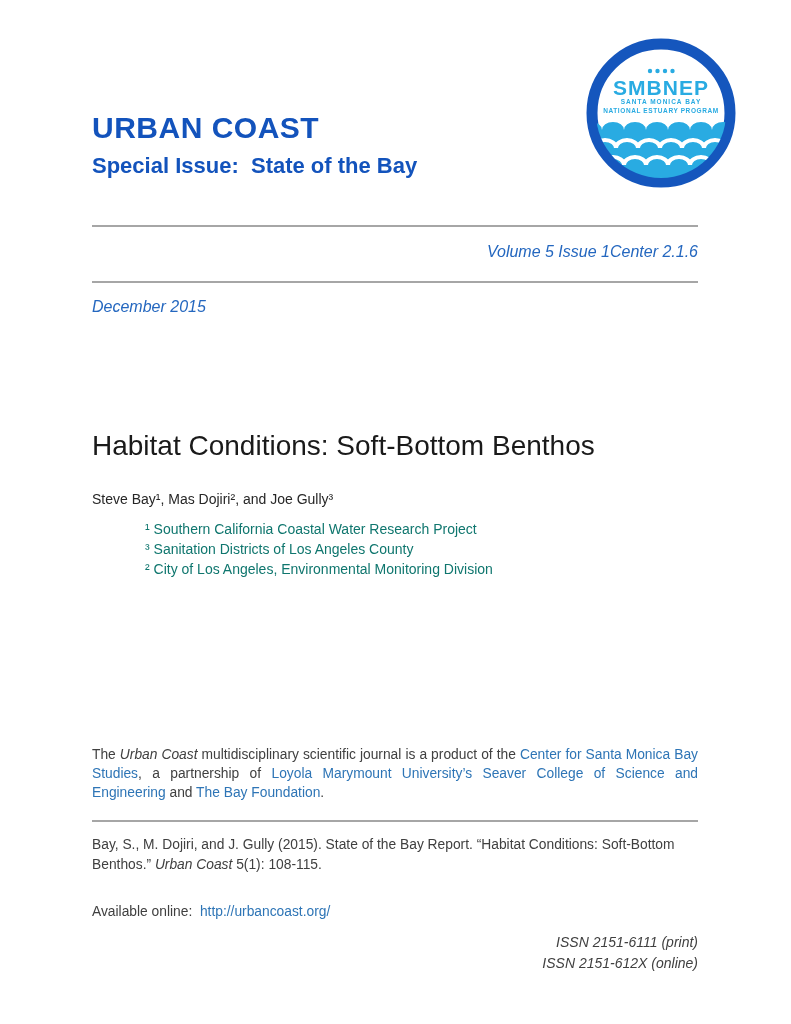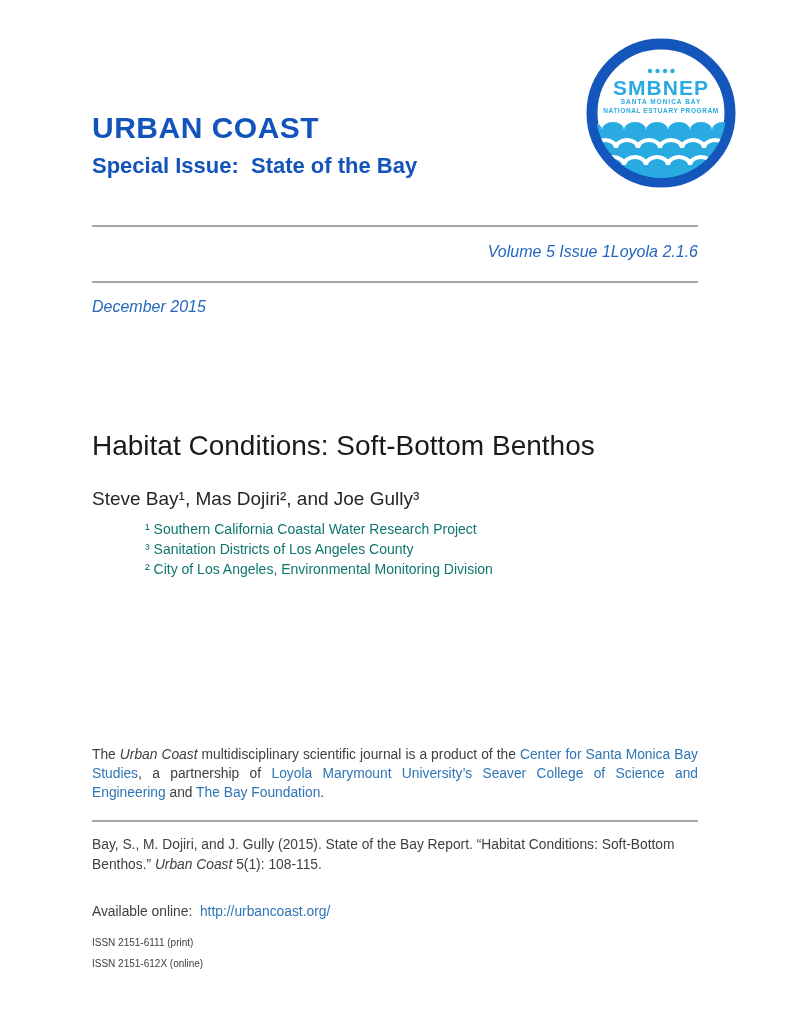--- a/index.html
+++ b/index.html
@@ -72,21 +72,21 @@
   
   .article-title {
     margin-top: 112px;
     font-size: 28px;
     line-height: 34px;
     font-weight: 400;
     color: #1a1a1a;
   }
   .authors {
     margin-top: 23px;
-    font-size: 19px;
+    font-size: 14px;
     line-height: 26px;
     color: #262626;
   }
   .affiliations {
     margin-top: 7px;
     padding-left: 53px;
     font-size: 14px;
     line-height: 20px;
     color: #0f766e;
   }
@@ -110,23 +110,25 @@
   .citation-text { margin-top: 2px; }
   .online-line {
     margin-top: 27px;
     font-size: 13.8px;
     line-height: 20px;
     white-space: pre-wrap;
     color: #404040;
   }
   .issn-block {
     margin-top: 10px;
-    font-size: 10px;
+    text-align: right;
+    font-size: 14px;
     line-height: 21px;
     color: #404040;
+    font-style: italic;
   }
 </style>
 </head>
 <body>
 
 <div class="page">
 
   <div class="masthead">
     <div class="masthead-title">URBAN COAST</div>
     <div class="masthead-subtitle">Special Issue:&nbsp; State of the Bay</div>
@@ -153,21 +155,21 @@
       </g>
       <text x="75" y="57" text-anchor="middle" font-family="Liberation Sans, DejaVu Sans, sans-serif" font-size="21" font-weight="bold" letter-spacing="1" fill="#29abe2">SMBNEP</text>
       <text x="75" y="66" text-anchor="middle" font-family="Liberation Sans, DejaVu Sans, sans-serif" font-size="6.5" font-weight="bold" letter-spacing="1" fill="#29abe2">SANTA MONICA BAY</text>
       <text x="75" y="75" text-anchor="middle" font-family="Liberation Sans, DejaVu Sans, sans-serif" font-size="6.5" font-weight="bold" letter-spacing="0.6" fill="#29abe2">NATIONAL ESTUARY PROGRAM</text>
     </svg>
   </div>
 
   <hr class="rule rule-1">
   <div class="meta-row">
     <span>Volume 5 Issue 1</span>
-    <span>Loyola 2.1.6</span>
+    <span>Center 2.1.6</span>
   </div>
   <hr class="rule rule-2">
   <div class="issue-date">December 2015</div>
 
   <h1 class="article-title">Habitat Conditions: Soft-Bottom Benthos</h1>
   <div class="authors">Steve Bay¹, Mas Dojiri², and Joe Gully³</div>
   <div class="affiliations">
     <div>¹ Southern California Coastal Water Research Project</div>
     <div>³ Sanitation Districts of Los Angeles County</div>
     <div>² City of Los Angeles, Environmental Monitoring Division</div>

